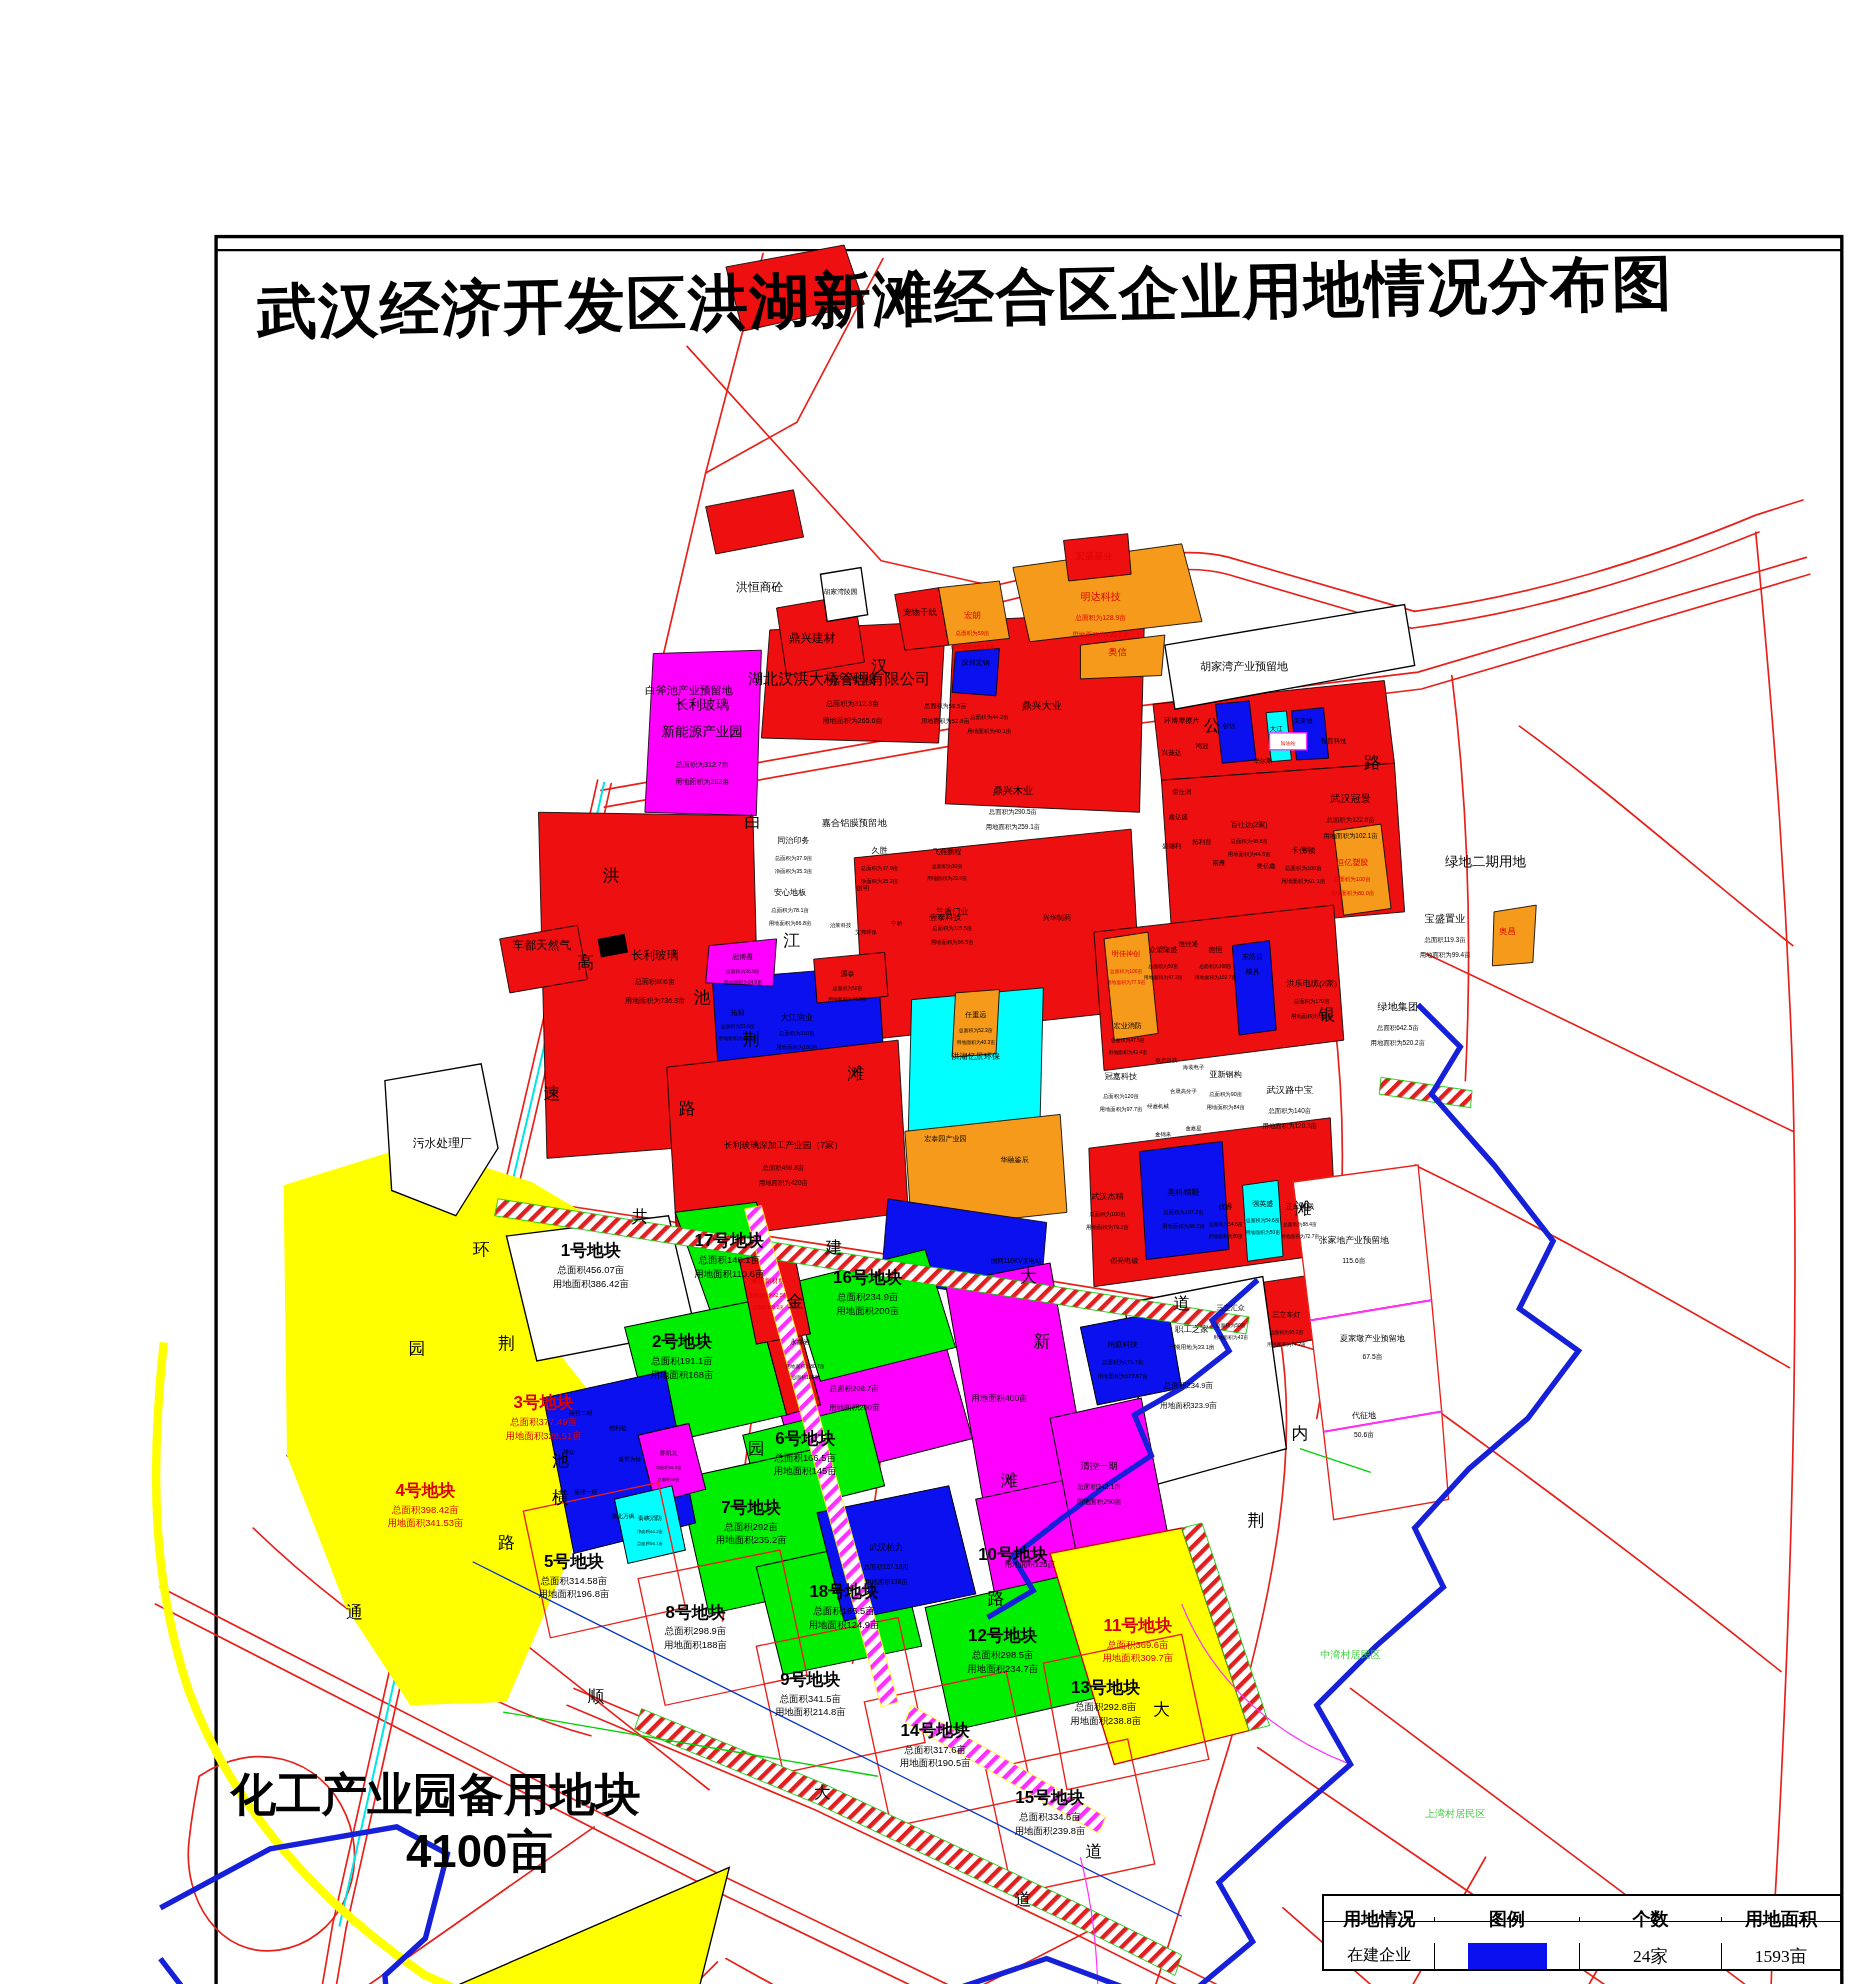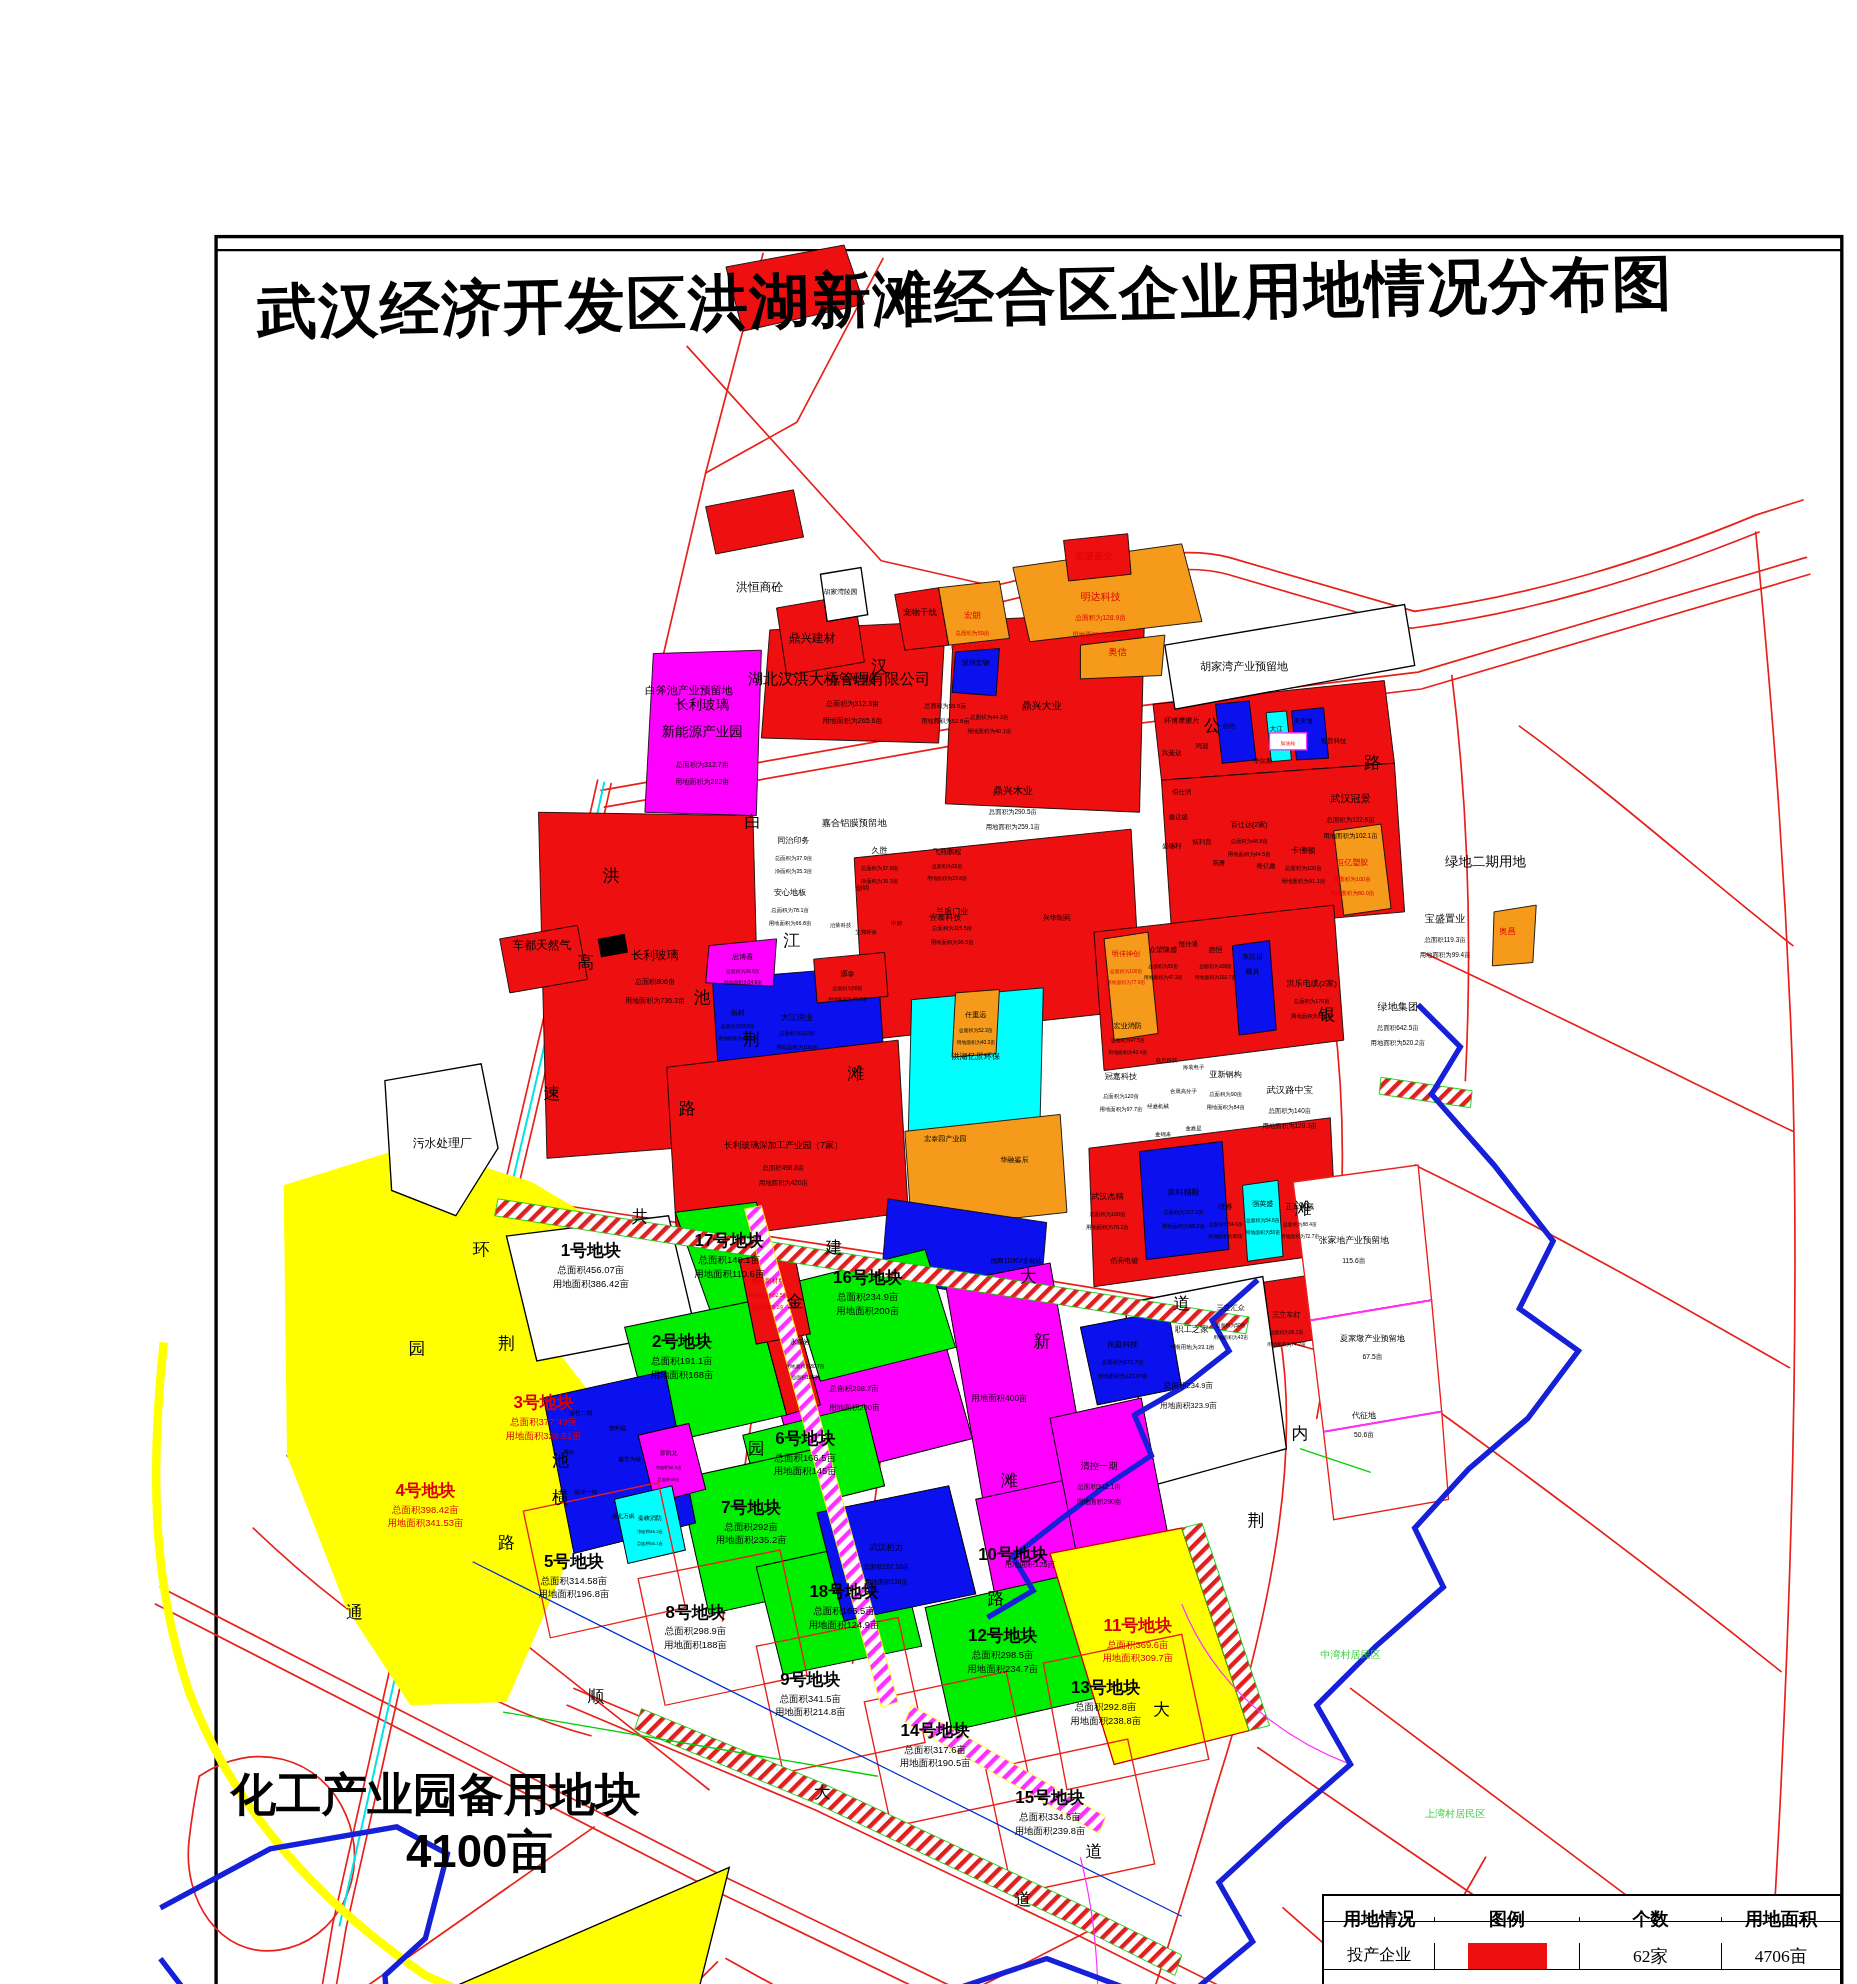--- a/index.html
+++ b/index.html
@@ -537,28 +537,20 @@
   <div class="map-title">武汉经济开发区洪湖新滩经合区企业用地情况分布图</div>
 
   <div class="legend">
     <div class="legend-row header">
       <div class="lg-cell lg-c1">用地情况</div>
       <div class="lg-cell lg-c2">图例</div>
       <div class="lg-cell lg-c3">个数</div>
       <div class="lg-cell lg-c4">用地面积</div>
     </div>
 
-      <div class="legend-row">
-        <div class="lg-cell lg-c1">投产企业</div>
-        <div class="lg-cell lg-c2">
-          <div class="swatch" style="background: rgb(238, 16, 16);"></div>
-        </div>
-        <div class="lg-cell lg-c3">62家</div>
-        <div class="lg-cell lg-c4">4706亩</div>
-      </div>
 
       <div class="legend-row">
         <div class="lg-cell lg-c1">在建企业</div>
         <div class="lg-cell lg-c2">
           <div class="swatch" style="background: rgb(10, 16, 238);"></div>
         </div>
         <div class="lg-cell lg-c3">24家</div>
         <div class="lg-cell lg-c4">1593亩</div>
       </div>
 

